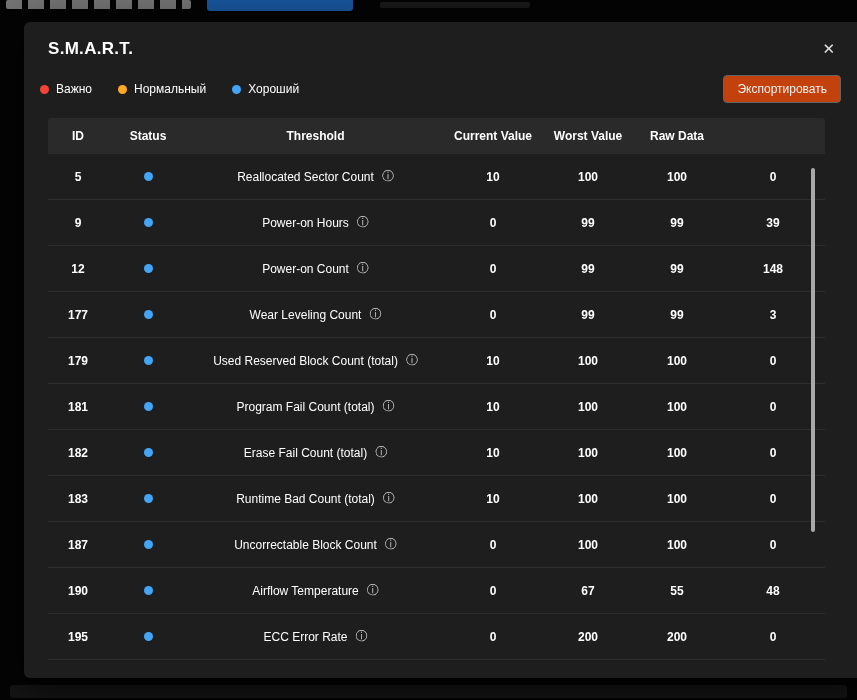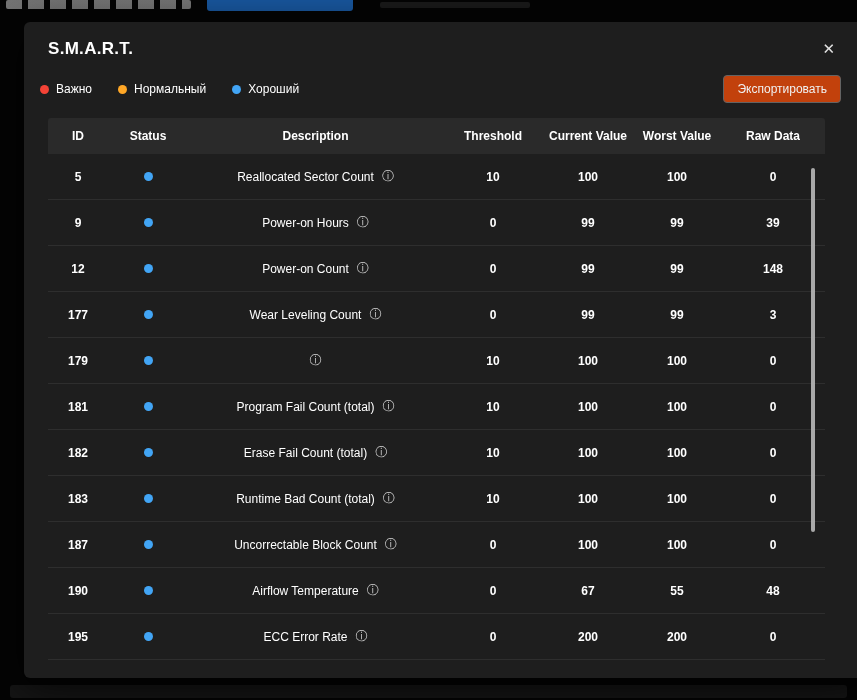--- a/index.html
+++ b/index.html
@@ -113,21 +113,20 @@
         <span>Хороший</span>
       </div>
     </div>
     <button class="export-btn">Экспортировать</button>
   </div>
 
   <div class="table">
     <div class="thead">
       <div class="thcell">ID</div>
       <div class="thcell">Status</div>
-      <div class="thcell">Description</div>
       <div class="thcell">Threshold</div>
       <div class="thcell">Current Value</div>
       <div class="thcell">Worst Value</div>
       <div class="thcell">Raw Data</div>
     </div>
     <div id="table-body">
         <div class="trow">
           <div class="cell num">5</div>
           <div class="cell">
             <span class="dot" style="background:#42a5f5"></span>
@@ -182,20 +181,21 @@
           <div class="cell num">99</div>
           <div class="cell num">99</div>
           <div class="cell num">3</div>
         </div>
         <div class="trow">
           <div class="cell num">179</div>
           <div class="cell">
             <span class="dot" style="background:#42a5f5"></span>
           </div>
           <div class="cell desc">
+            <span>Used Reserved Block Count (total)</span>
             <span class="info">ⓘ</span>
           </div>
           <div class="cell num">10</div>
           <div class="cell num">100</div>
           <div class="cell num">100</div>
           <div class="cell num">0</div>
         </div>
         <div class="trow">
           <div class="cell num">181</div>
           <div class="cell">

